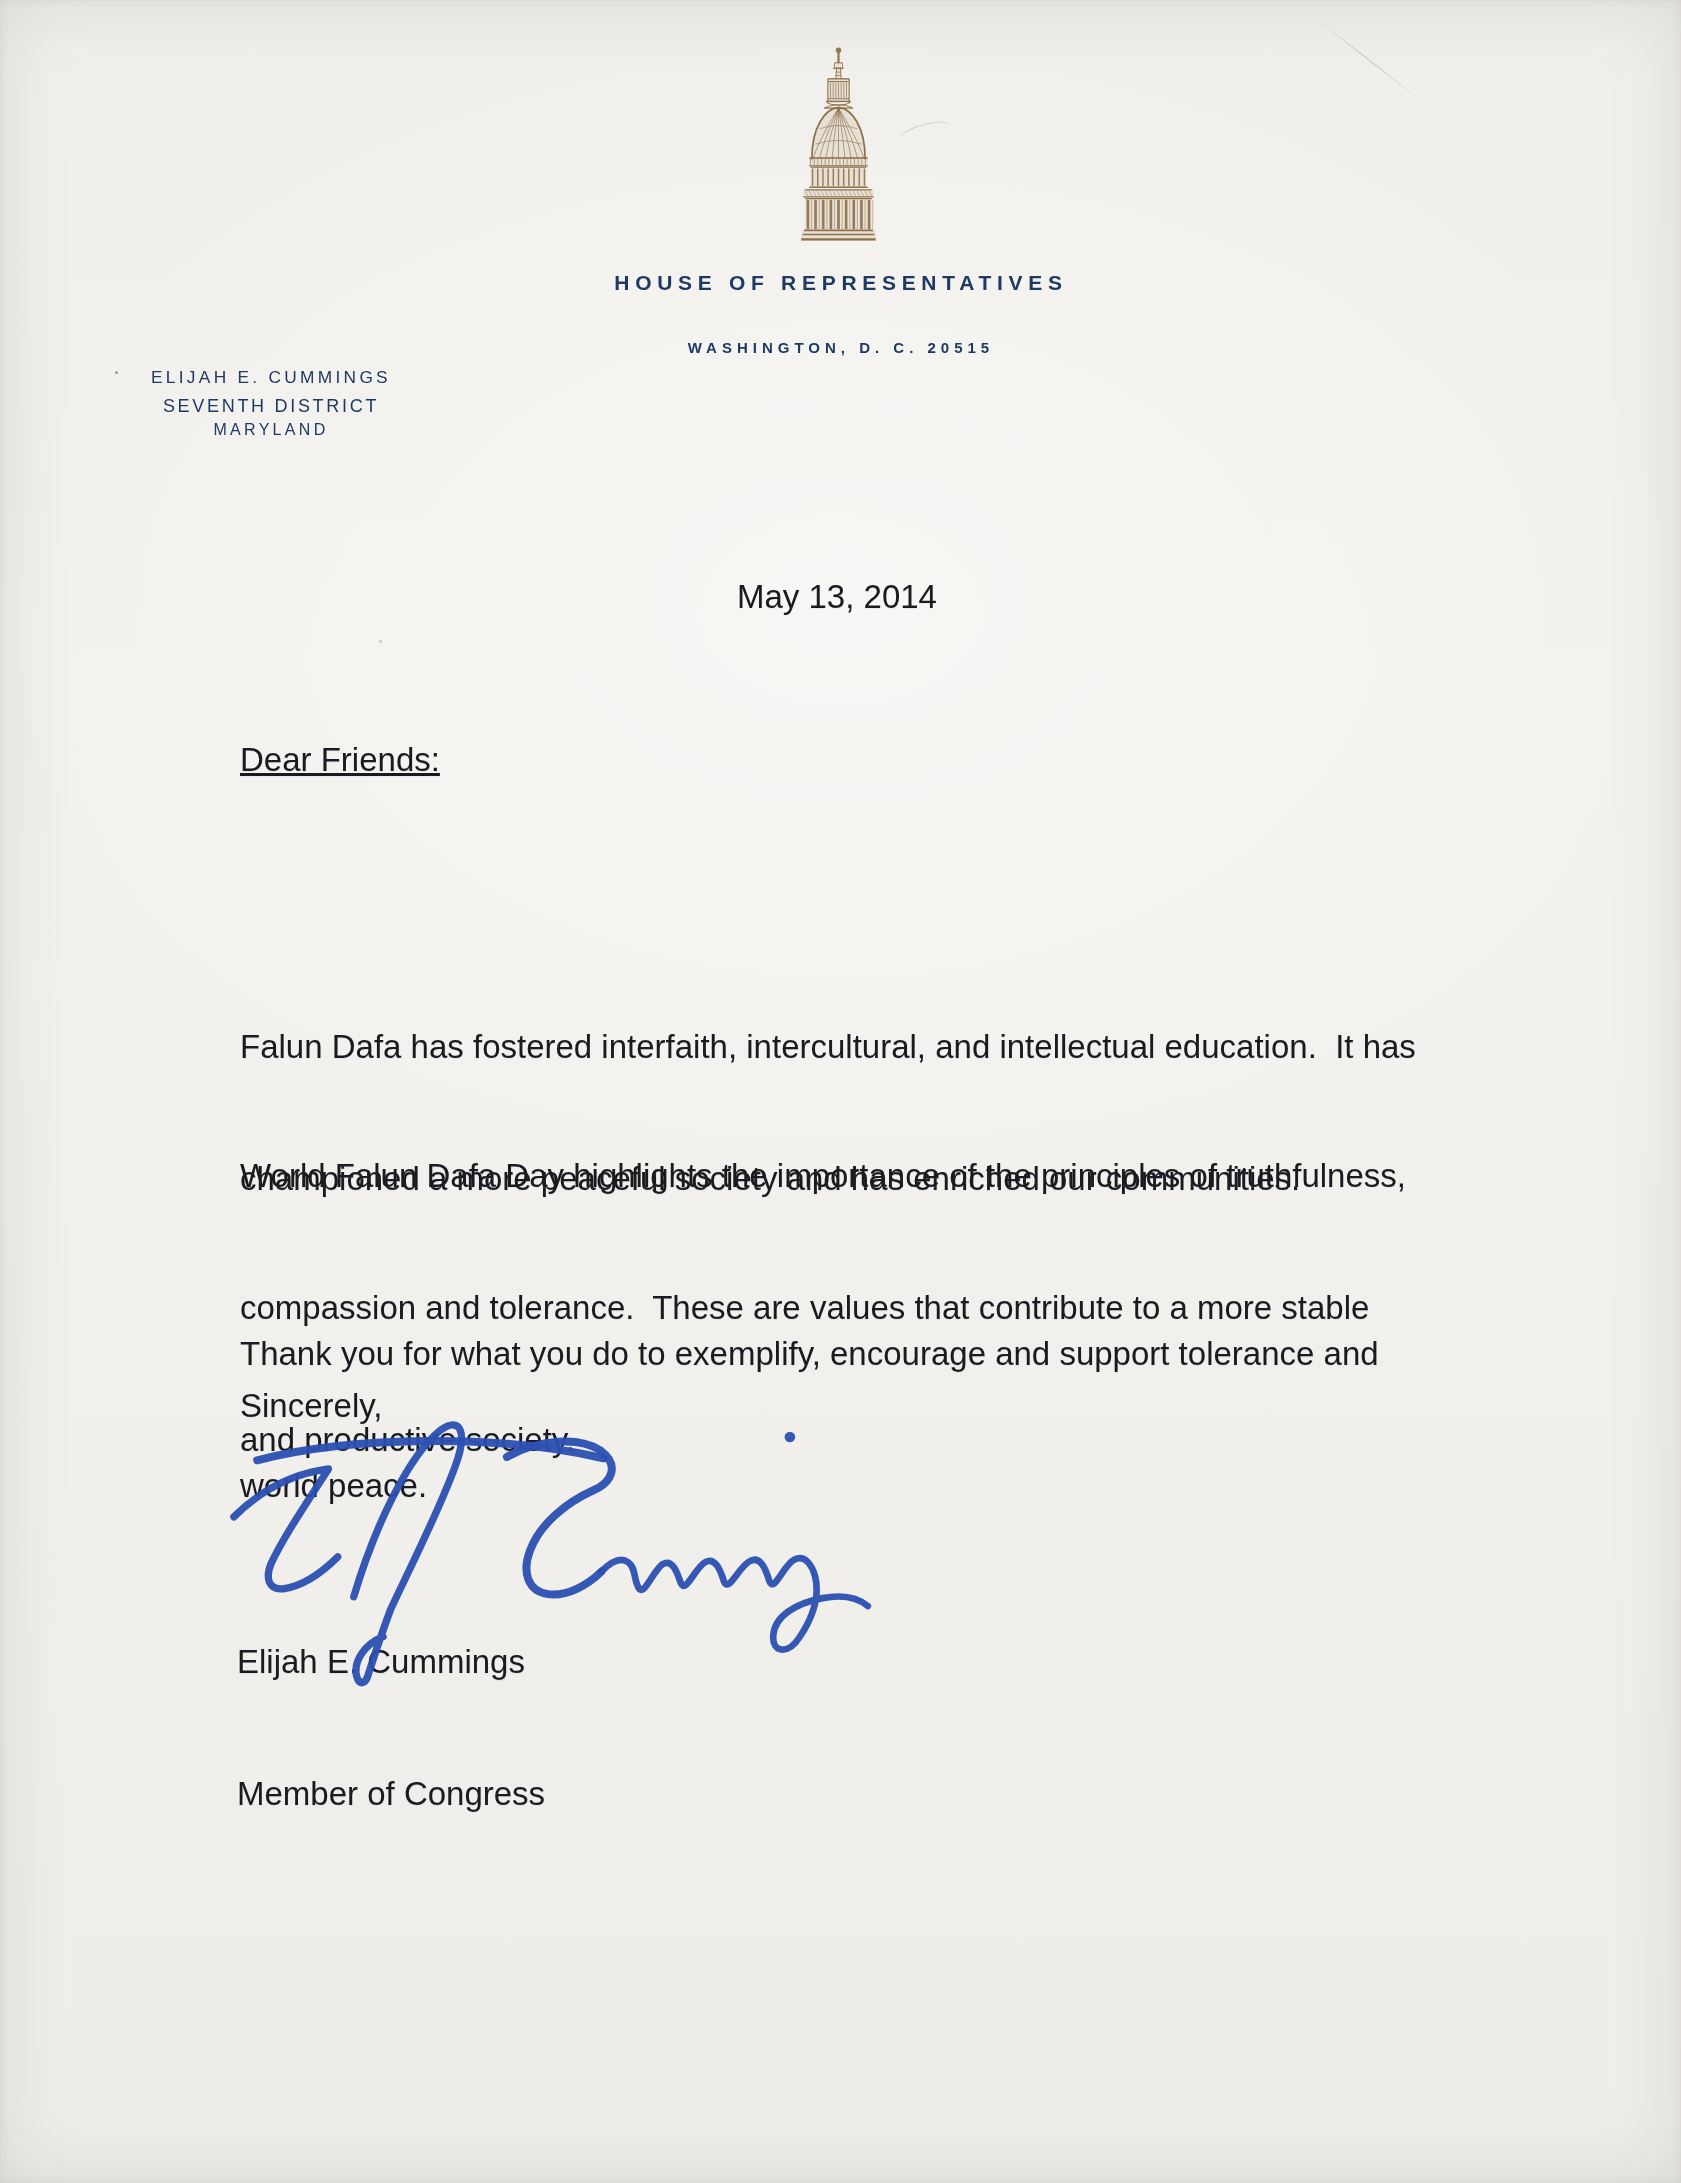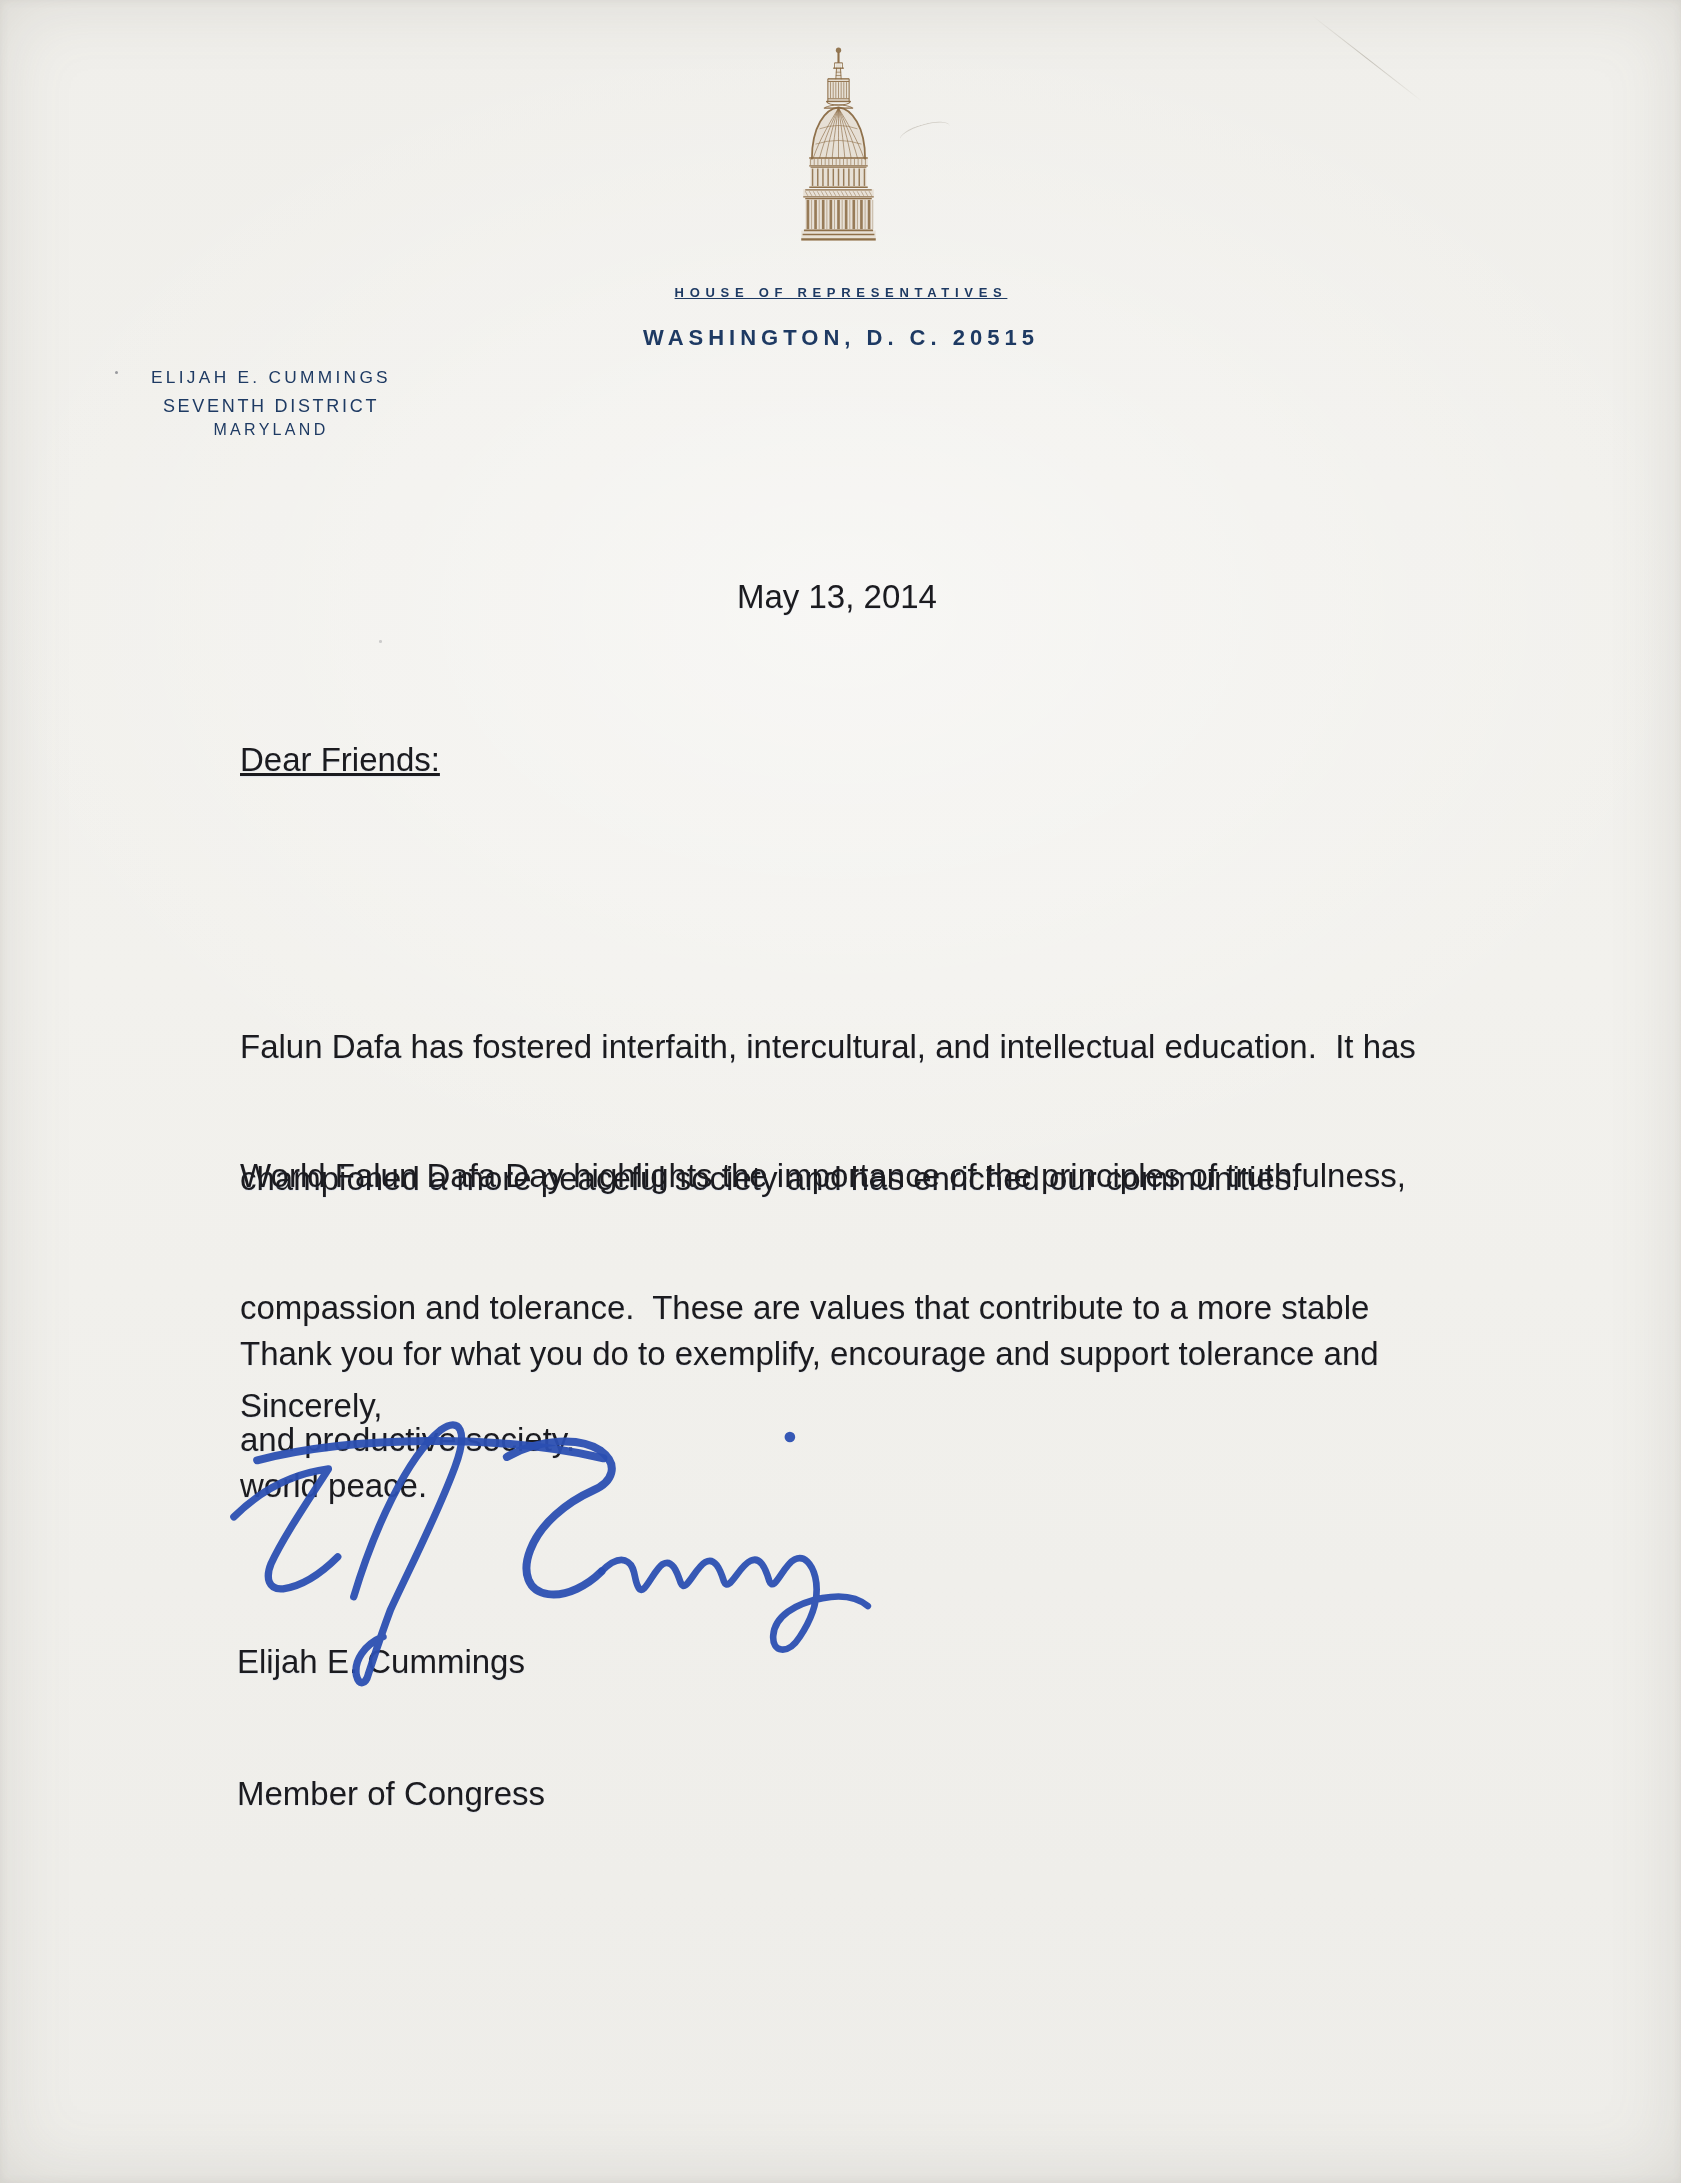--- a/index.html
+++ b/index.html
@@ -7,22 +7,22 @@
     position:absolute; left:0; top:0; width:1682px; height:2183px; overflow:hidden;
     background:
       radial-gradient(1200px 800px at 50% 28%, rgba(255,255,255,0.45), rgba(255,255,255,0) 75%),
       linear-gradient(180deg, #f0efeb 0%, #f2f1ed 45%, #eeede9 100%);
     box-shadow: inset 0 0 73px rgba(108,100,84,0.16), inset 0 0 9.3px rgba(108,100,84,0.10);
     font-family:"Liberation Sans", sans-serif;
   }
   
   .lh-line { position:absolute; left:0; right:0; text-align:center;
     color:var(--navy); font-weight:600; white-space:pre; }
-  #org1 { top:284px; font-size:13px; letter-spacing:5.7px; line-height:18.7px;text-decoration:underline; }
-  #org2 { top:329px; font-size:22px; letter-spacing:5px; line-height:18.7px; }
+  #org1 { top:274px; font-size:21px; letter-spacing:5.7px; line-height:18.7px; }
+  #org2 { top:339px; font-size:15px; letter-spacing:5px; line-height:18.7px; }
   .member-line { position:absolute; left:71px; width:400px; text-align:center;
     color:var(--navy); font-weight:500; white-space:pre; }
   #member-name { top:369px; font-size:17.3px; letter-spacing:3.3px; line-height:17.3px; }
   #member-district { top:399px; font-size:18px; letter-spacing:2.7px; line-height:14px; }
   #member-state { top:423px; font-size:16px; letter-spacing:3.3px; line-height:14px; }
   #dome { position:absolute; left:772px; top:44px; width:133px; height:200px; }
   
   .para { position:absolute; left:240px; font-size:33px; line-height:44px;
     color:var(--bodycol); white-space:pre;
     text-shadow: 0 1.3px 0 rgba(140,165,225,0.16); }

